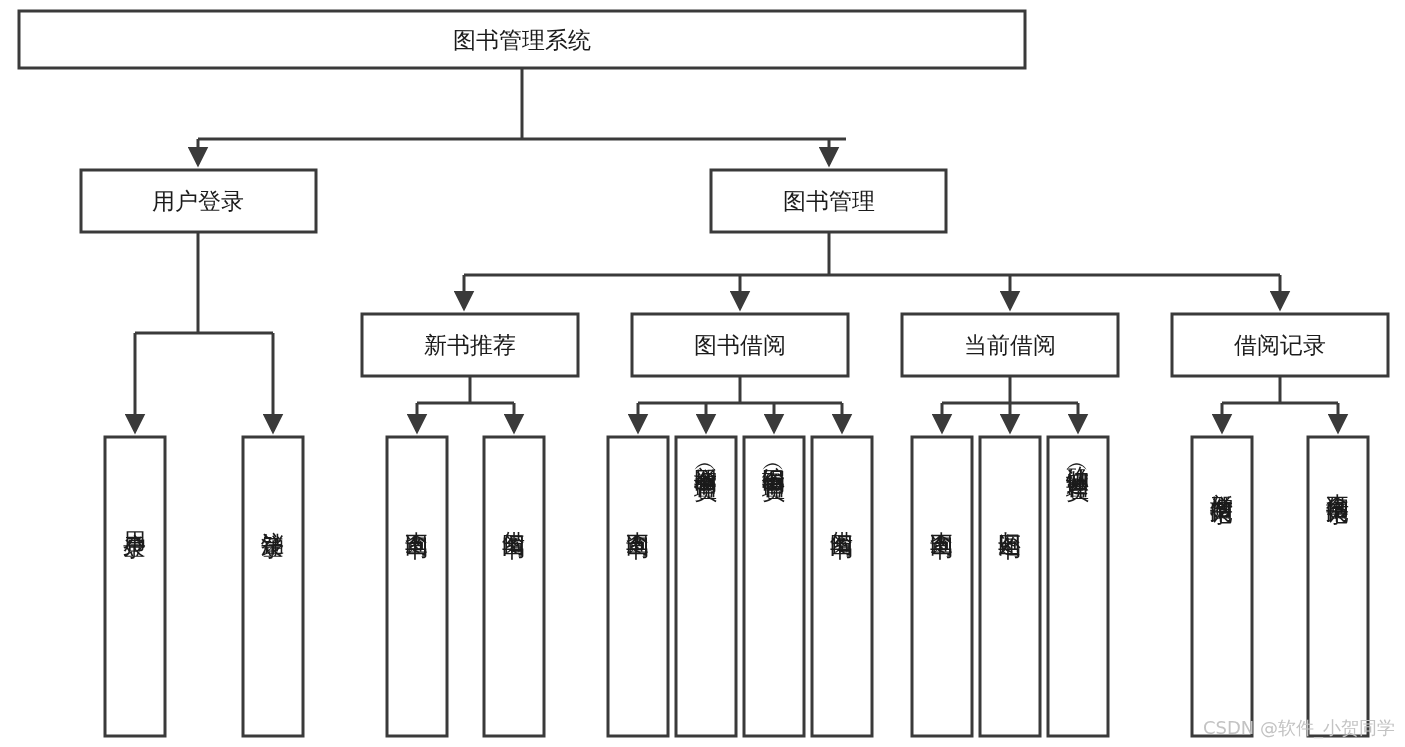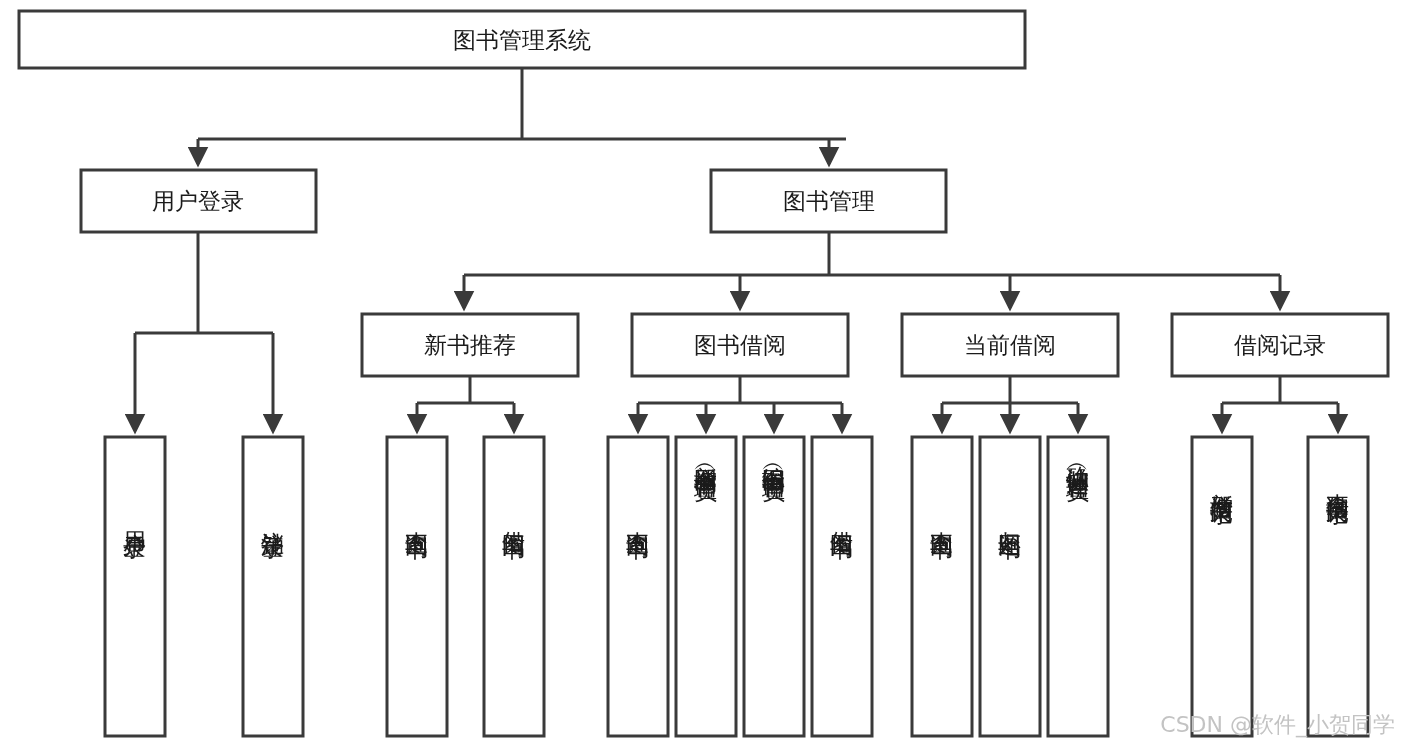--- a/index.html
+++ b/index.html
@@ -45,21 +45,21 @@
     fill: none;
   }
   .arrow-head {
     fill: #3a3a3a;
     stroke: none;
   }
   .watermark {
     position: absolute;
     right: 10px;
     bottom: 7px;
-    font-size: 22px;
+    font-size: 18px;
     color: #c3c3c3;
     white-space: nowrap;
     font-family: "DejaVu Sans", "Liberation Sans", sans-serif;
     pointer-events: none;
   }
 </style>
 </head>
 <body>
 
 <svg id="diagram" viewBox="0 0 1405 747" xmlns="http://www.w3.org/2000/svg">

